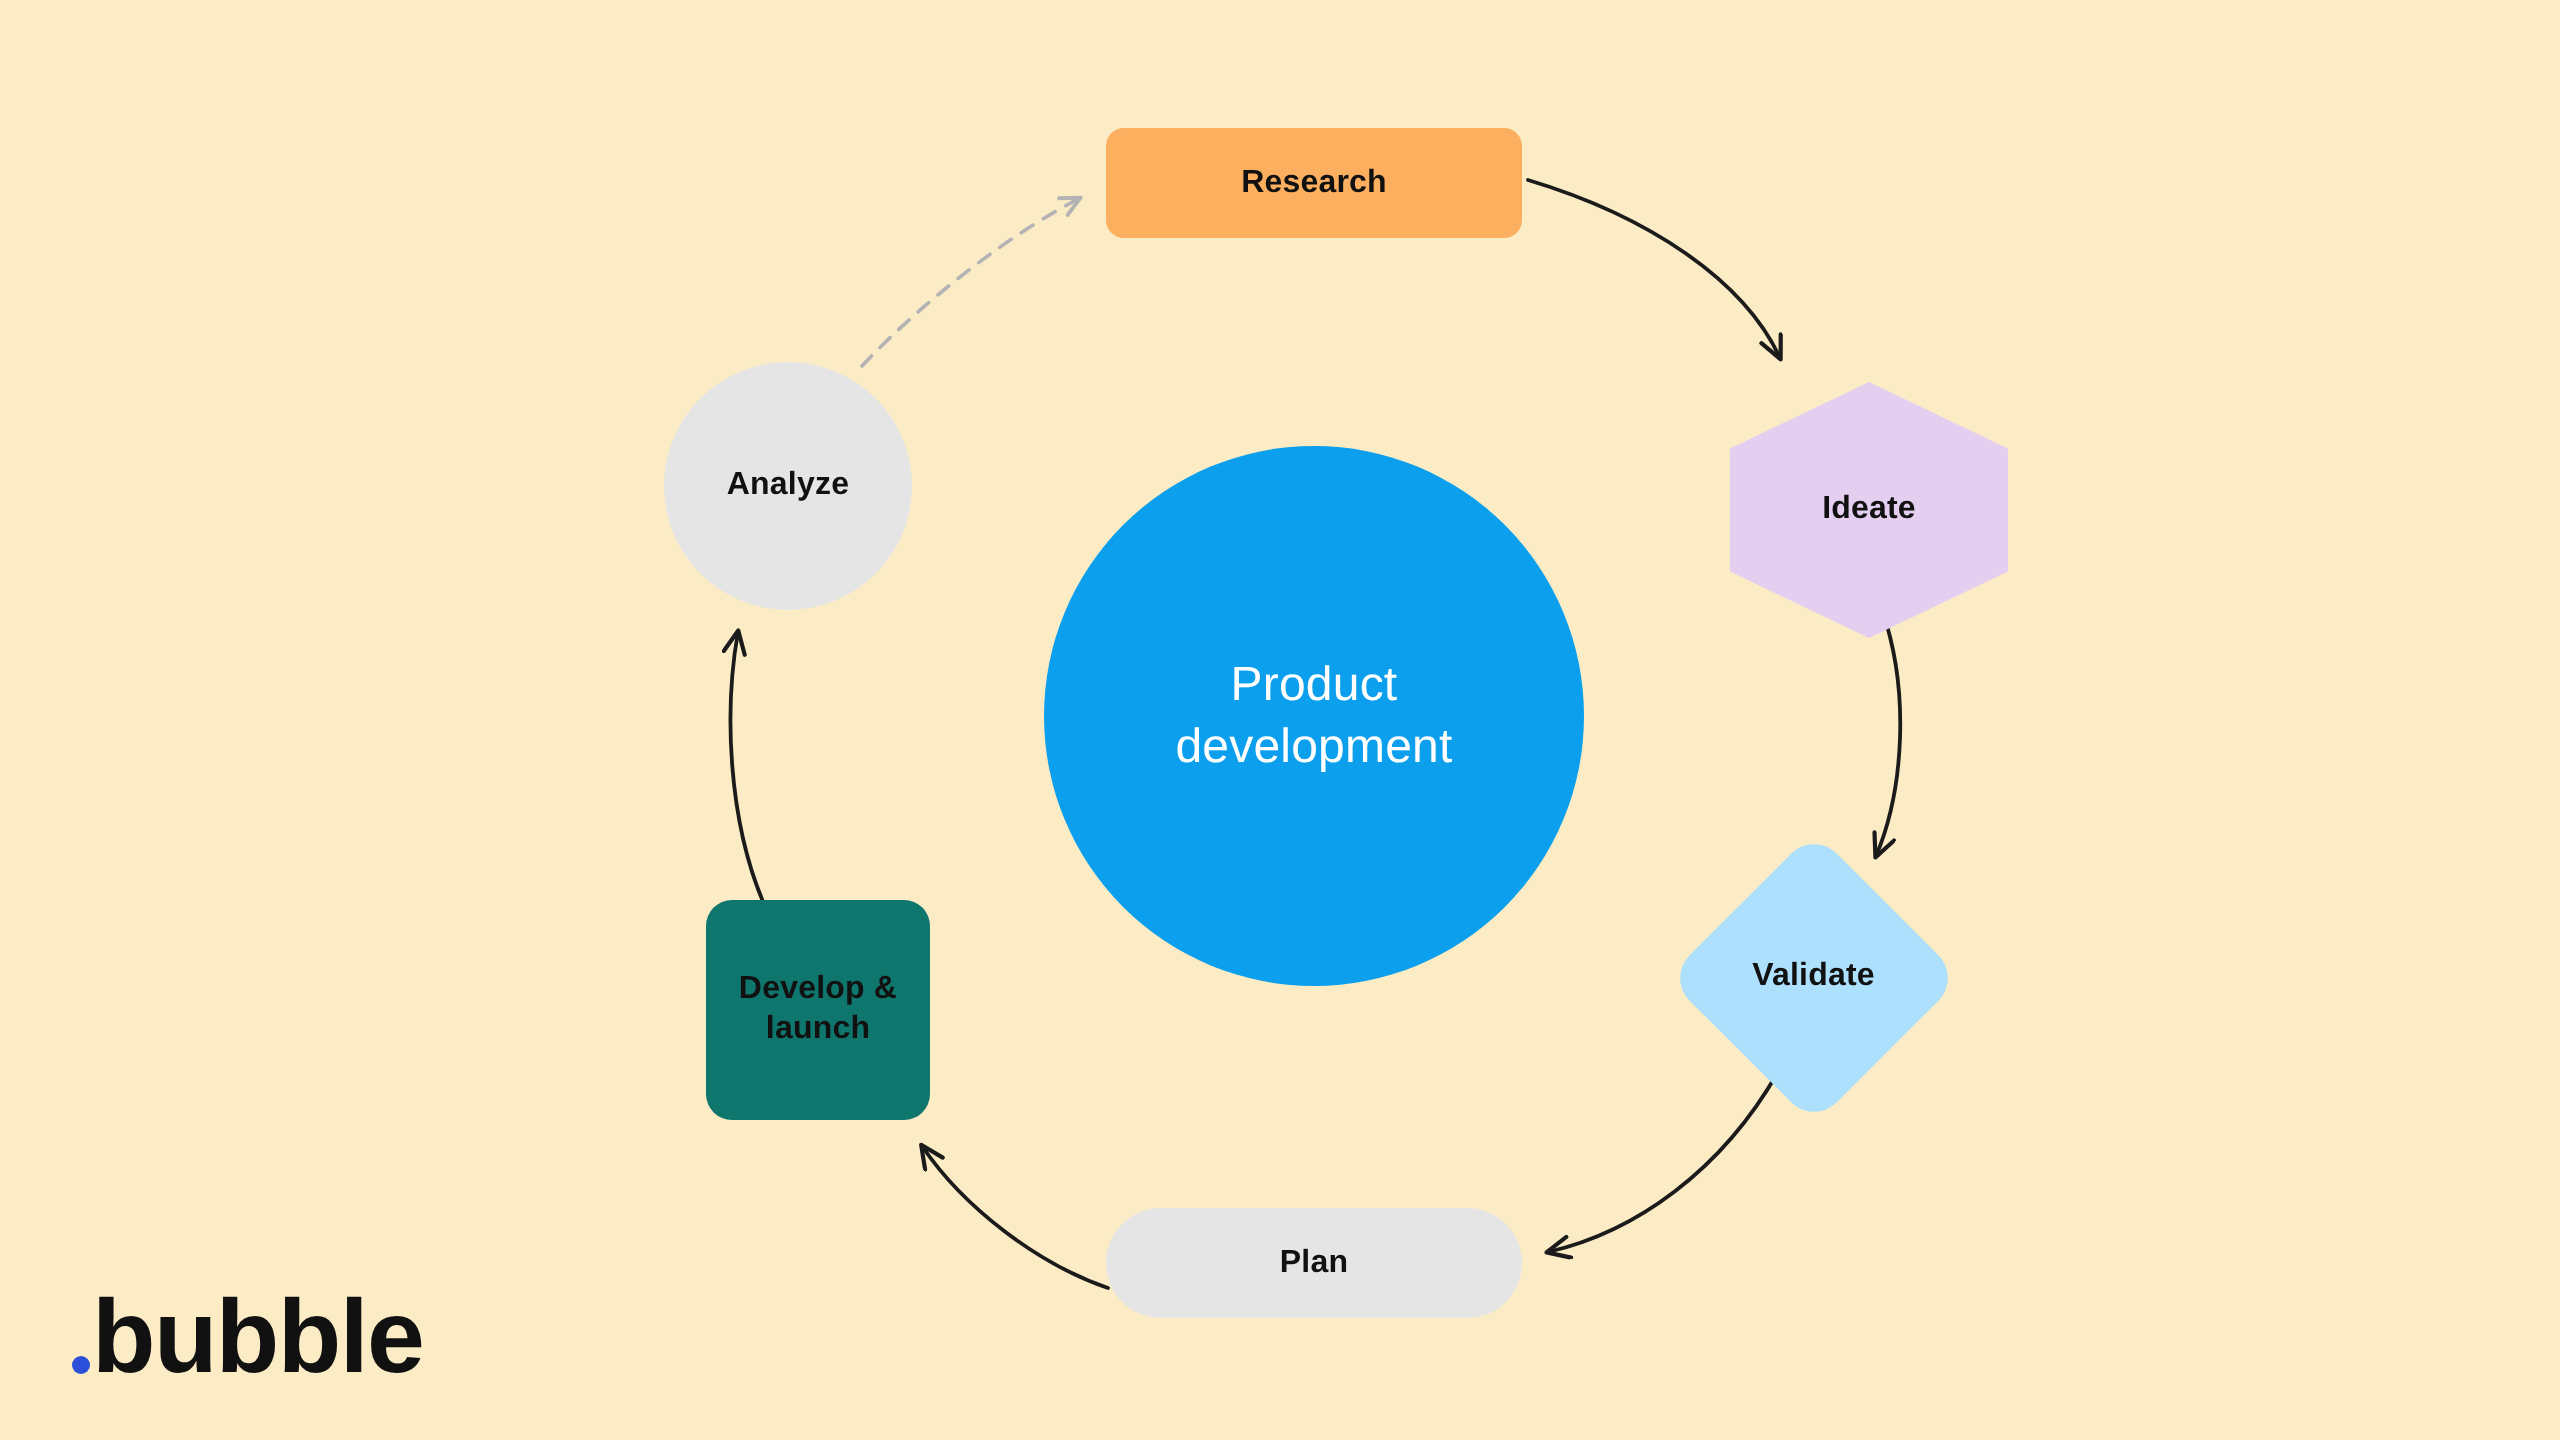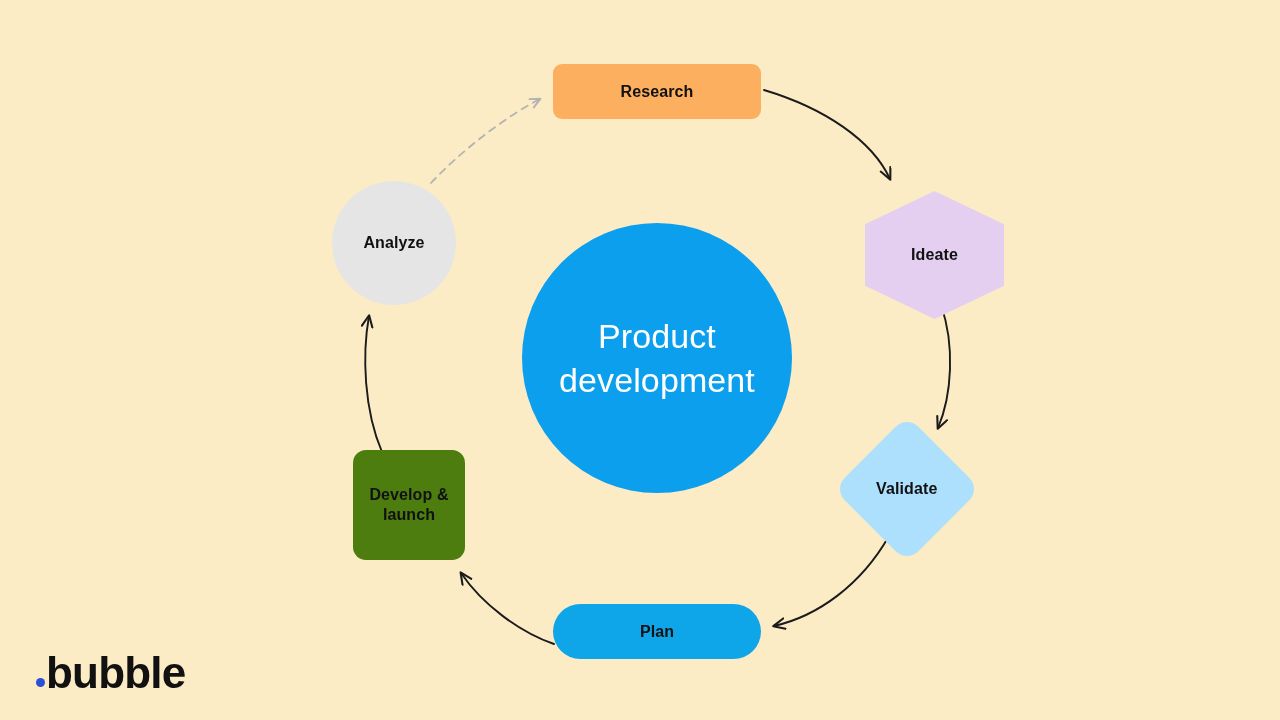--- a/index.html
+++ b/index.html
@@ -49,21 +49,21 @@
 
   
   #hub {
     left: 522px;
     top: 223px;
     width: 270px;
     height: 270px;
     border-radius: 50%;
     background: #0c9fed;
     color: #ffffff;
-    font-size: 34px;
+    font-size: 24px;
     font-weight: normal;
     line-height: 1.3;
   }
 
   
   #node-research {
     left: 553px;
     top: 64px;
     width: 208px;
     height: 55px;
@@ -96,31 +96,31 @@
     transform: rotate(-45deg);
   }
 
   
   #node-plan {
     left: 553px;
     top: 604px;
     width: 208px;
     height: 55px;
     border-radius: 28px;
-    background: #0ea5e9;
+    background: #e5e5e5;
   }
 
   
   #node-develop {
     left: 353px;
     top: 450px;
     width: 112px;
     height: 110px;
     border-radius: 13px;
-    background: #4d7c0f;
+    background: #0f766e;
   }
 
   
   #node-analyze {
     left: 332px;
     top: 181px;
     width: 124px;
     height: 124px;
     border-radius: 50%;
     background: #e5e5e5;
@@ -137,21 +137,21 @@
   }
   #logo-dot {
     width: 9px;
     height: 9px;
     border-radius: 50%;
     background: #2b4fd8;
     margin-bottom: 7px;
     margin-right: 1px;
   }
   #logo-word {
-    font-size: 44px;
+    font-size: 52px;
     font-weight: bold;
     color: #111111;
     letter-spacing: -0.8px;
     line-height: 0.95;
   }
 </style>
 </head>
 <body>
 
 <div id="canvas">

